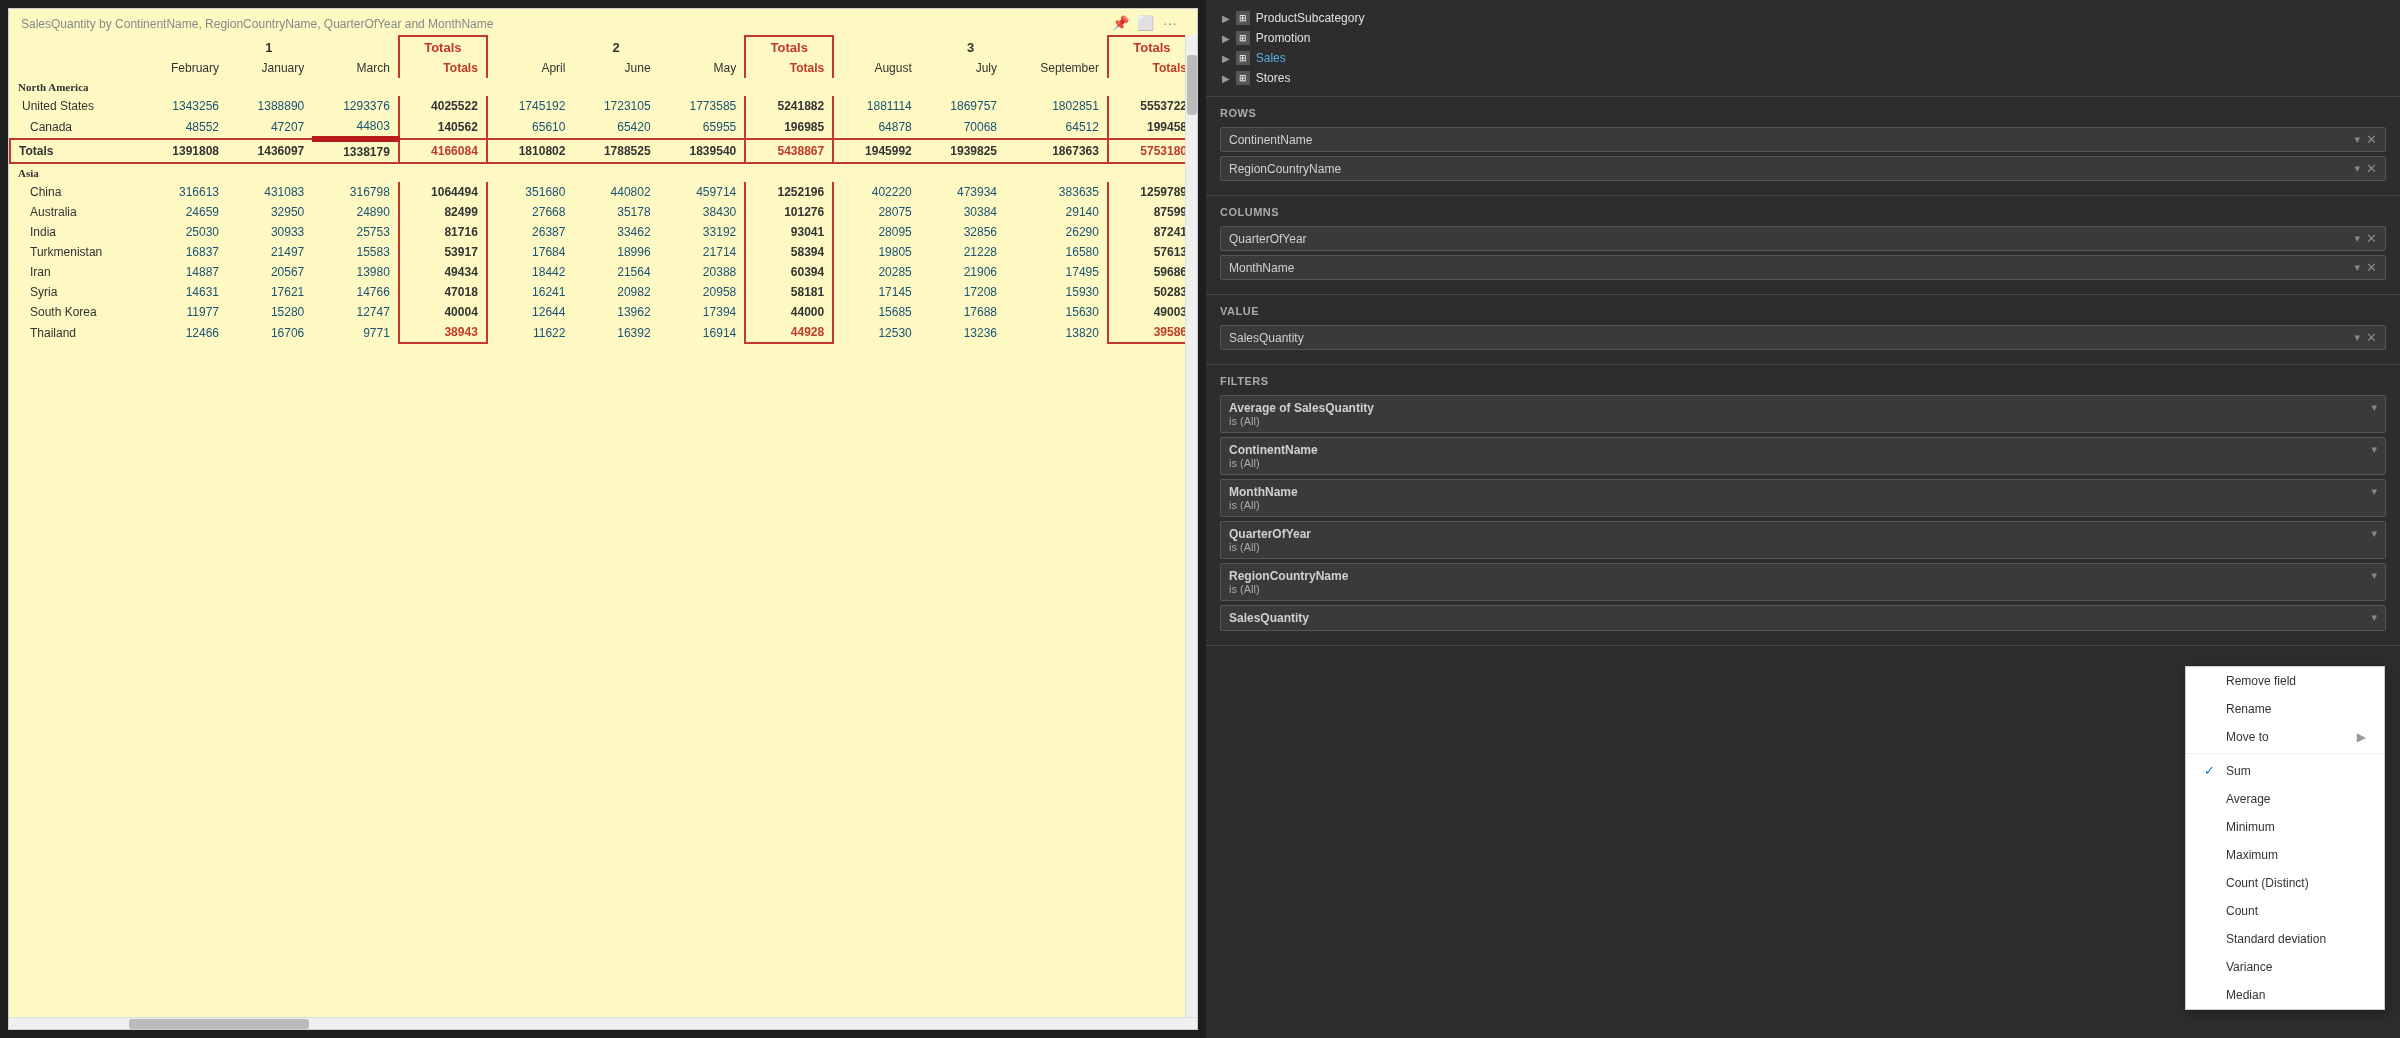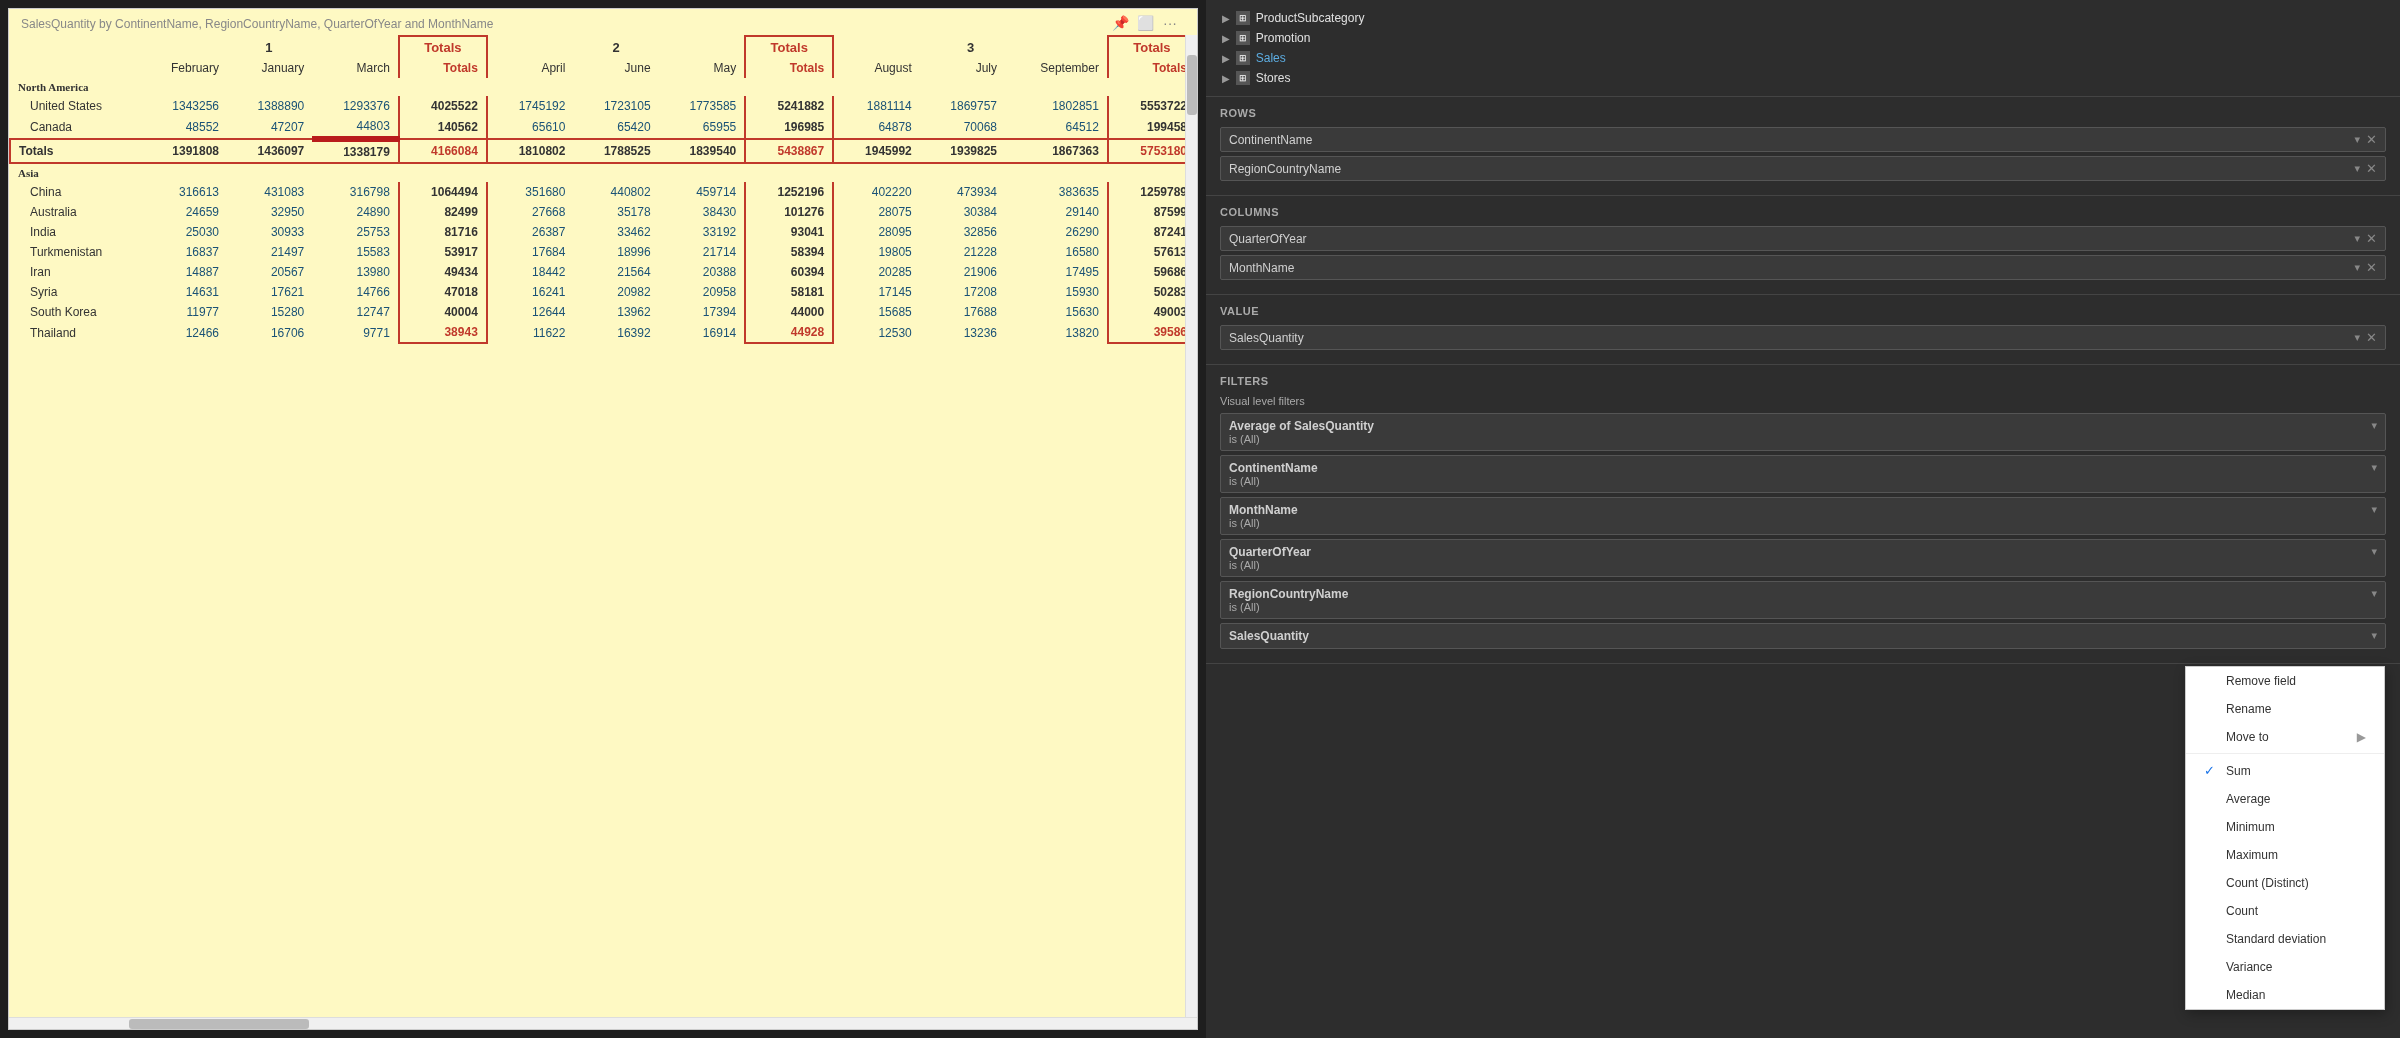--- a/index.html
+++ b/index.html
@@ -372,21 +372,21 @@
           <th class="month-header">September</th>
           <th class="totals-header highlighted-col" style="color:#c0392b; font-weight:bold;">Totals</th>
         </tr>
       </thead>
       <tbody>
 
         <tr>
           <td class="region-group-header" colspan="13">North America</td>
         </tr>
         <tr>
-          <td style="padding-left:20px; font-size:12px;">United States</td>
+          <td style="padding-left:12px; font-size:12px;">United States</td>
           <td class="value-cell">1343256</td>
           <td class="value-cell">1388890</td>
           <td class="value-cell">1293376</td>
           <td class="value-cell highlighted-col" style="font-weight:bold; color:#333;">4025522</td>
           <td class="value-cell">1745192</td>
           <td class="value-cell">1723105</td>
           <td class="value-cell">1773585</td>
           <td class="value-cell highlighted-col" style="font-weight:bold; color:#333;">5241882</td>
           <td class="value-cell">1881114</td>
           <td class="value-cell">1869757</td>
@@ -682,21 +682,20 @@
           <div class="context-menu-item">
             <span class="check"></span>
             <span>Median</span>
           </div>
         </div>
       </div>
     </div>
 
     <div class="panel-section">
       <div class="panel-section-title">FILTERS</div>
-      <div style="font-size:11px; color:#aaa; margin-bottom:6px;">Visual level filters</div>
       <div class="filter-item">
         <span class="filter-arrow">▾</span>
         <div class="filter-name">Average of SalesQuantity</div>
         <div class="filter-value">is (All)</div>
       </div>
       <div class="filter-item">
         <span class="filter-arrow">▾</span>
         <div class="filter-name">ContinentName</div>
         <div class="filter-value">is (All)</div>
       </div>

